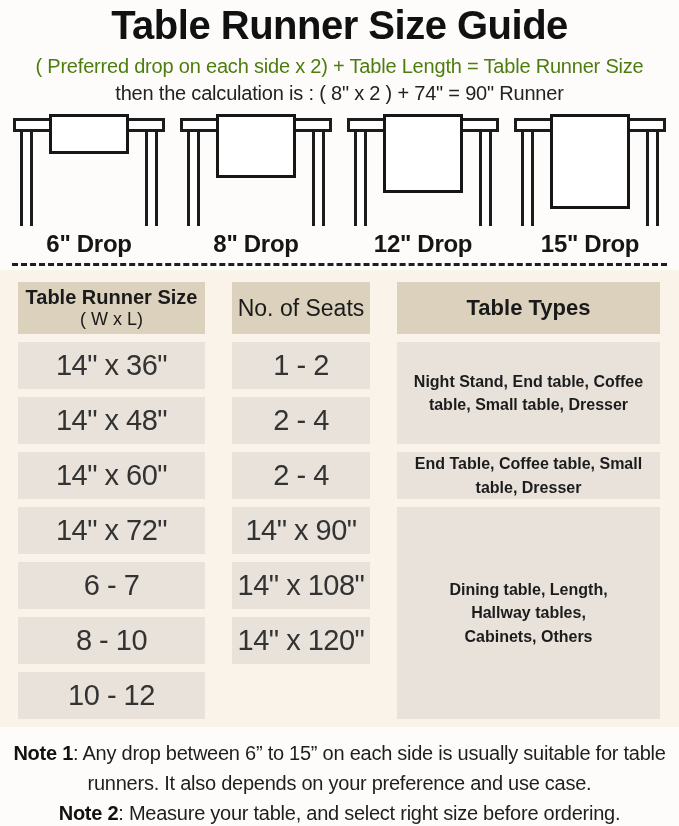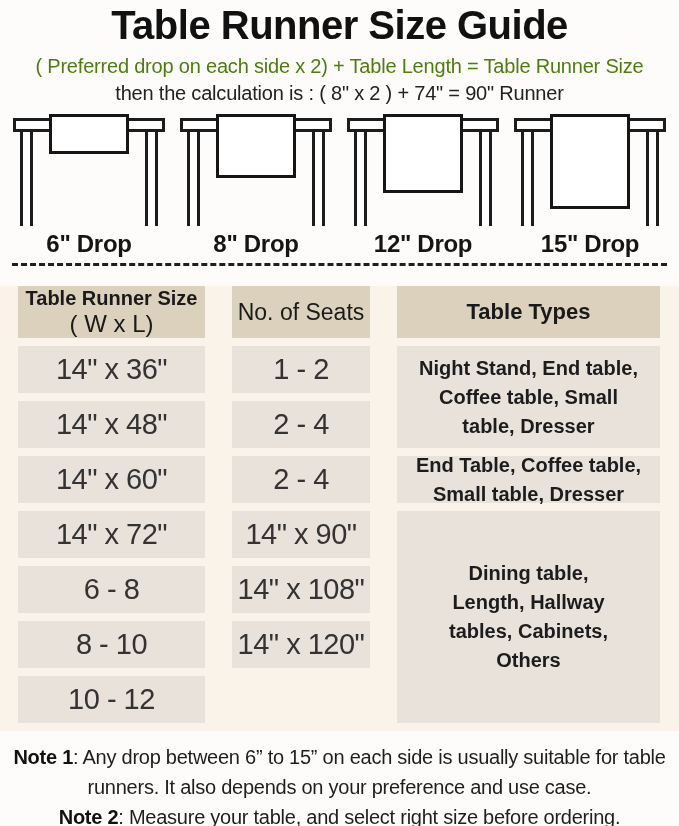--- a/index.html
+++ b/index.html
@@ -95,22 +95,22 @@
   
   .dashed-divider {
     width: 655px;
     margin: 5px auto 0;
     border-top: 3px dashed #1f1f1f;
   }
 
   
   .panel {
     background: #faf3ea;
-    margin-top: 20px;
-    padding: 0 0 8px;
+    margin-top: 4px;
+    padding: 12px 0 8px;
   }
   .grid {
     display: grid;
     margin-left: 18px;
     grid-template-columns: 187px 138px 263px;
     grid-template-rows: 52px repeat(7, 47px);
     column-gap: 27px;
     row-gap: 8px;
   }
   .cell {
@@ -118,32 +118,32 @@
     align-items: center;
     justify-content: center;
     text-align: center;
   }
   .cell.head {
     background: #dcd1bd;
     flex-direction: column;
     color: #1a1a1a;
   }
   .h-line1 { font-size: 20px; font-weight: bold; line-height: 1.15; }
-  .h-line2 { font-size: 24px; line-height: 1.15; }
+  .h-line2 { font-size: 18px; line-height: 1.15; }
   .h-seats { font-size: 23px; font-weight: normal; }
   .h-types { font-size: 22px; font-weight: bold; }
   .cell.val {
     background: #e8e2db;
     font-size: 29px;
     color: #333;
     letter-spacing: -0.5px;
   }
   .cell.types {
     background: #e8e2db;
-    font-size: 20px;
+    font-size: 16px;
     font-weight: bold;
     color: #1c1c1c;
     line-height: 1.45;
     padding: 2px 8px;
   }
   .types-a { grid-column: 3; grid-row: 2 / span 2; }
   .types-b { grid-column: 3; grid-row: 4; }
   .types-c { grid-column: 3; grid-row: 5 / span 4; }
   .types-inner { max-width: 235px; }
   .types-c .types-inner { max-width: 185px; }
@@ -235,21 +235,21 @@
 
       <div class="cell val">14" x 48"</div>
       <div class="cell val">2 - 4</div>
 
       <div class="cell val">14" x 60"</div>
       <div class="cell val">2 - 4</div>
 
       <div class="cell val">14" x 72"</div>
 
       <div class="cell val">14" x 90"</div>
-      <div class="cell val">6 - 8</div>
+      <div class="cell val">6 - 7</div>
 
       <div class="cell val">14" x 108"</div>
       <div class="cell val">8 - 10</div>
 
       <div class="cell val">14" x 120"</div>
       <div class="cell val">10 - 12</div>
 
       <div class="cell types types-a">
         <div class="types-inner">Night Stand, End table, Coffee table, Small table, Dresser</div>
       </div>

